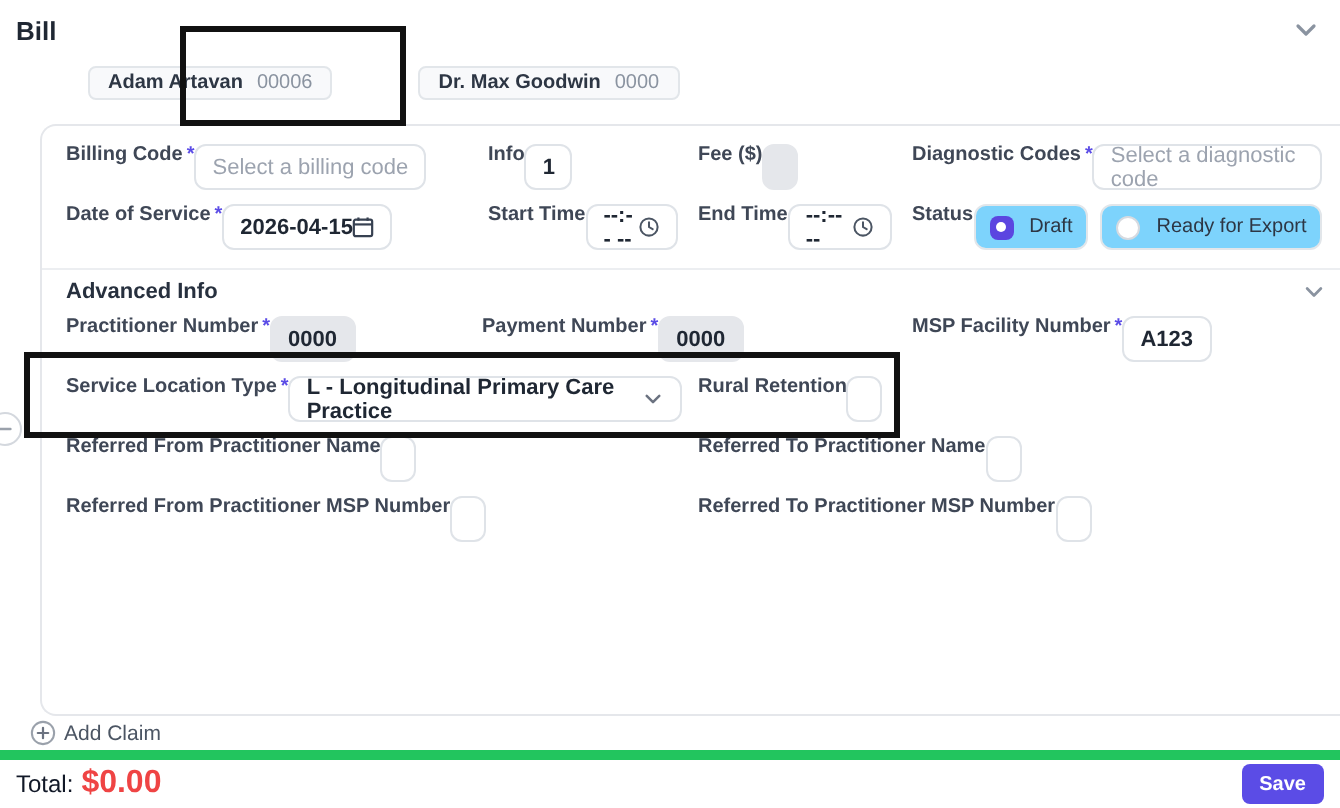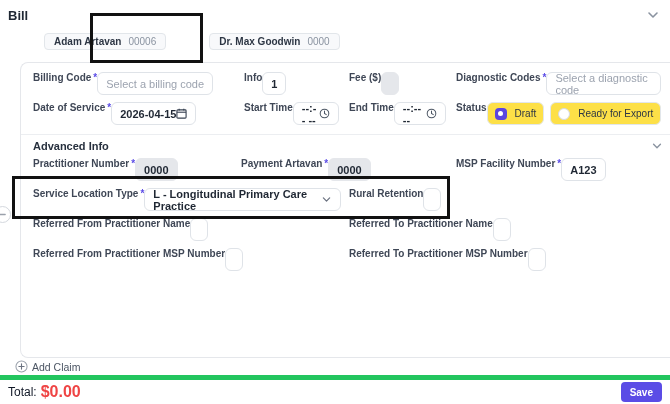--- a/index.html
+++ b/index.html
@@ -35,21 +35,21 @@
   .input.placeholder { color:#9ca3af; font-weight:400; }
   .input.disabled { background:#e5e7eb; border-color:#e5e7eb; font-weight:700; }
   .input .spacer { flex:1; }
   .icon { display:flex; color:#4b5563; }
   .w198{width:198px} .w95{width:95px} .w97{width:97px} .w205{width:205px}
   .w200{width:200px} .w206{width:206px} .w308{width:308px} .w312{width:312px}
 
   
   .status-opts { display:flex; gap:6px; }
   .radio-box { flex:1; height:23px; border:1px solid #e2e6ea; border-radius:6px;
-    display:flex; align-items:center; padding:0 7px; gap:8px; background:#fde047; cursor:pointer; }
+    display:flex; align-items:center; padding:0 7px; gap:8px; background:#7dd3fc; cursor:pointer; }
   .radio-glyph { width:12px; height:12px; flex:0 0 12px; }
   .radio-on { background:#5b45e0; border-radius:4px; position:relative; }
   .radio-on::after { content:""; position:absolute; left:3.5px; top:3.5px; width:5px; height:5px;
     background:#fff; border-radius:50%; }
   .radio-off { background:#fff; border:1px solid #d6dae0; border-radius:50%; }
   .radio-label { font-size:10px; color:#2d3644; white-space:nowrap; }
 
   
   .adv-divider { border-top:1px solid #eceef1; margin:9px -12px 0 -12px; }
   .adv-header { display:flex; align-items:center; justify-content:space-between;
@@ -205,21 +205,21 @@
     </div>
 
     <div class="row">
       <div class="field w200 g8">
         <label><span>Practitioner Number</span><span class="req">*</span></label>
         <div class="input disabled">
             <span>0000</span>
           </div>
       </div>
       <div class="field w205 g10">
-        <label><span>Payment Artavan</span><span class="req">*</span></label>
+        <label><span>Payment Number</span><span class="req">*</span></label>
         <div class="input disabled">
             <span>0000</span>
           </div>
       </div>
       <div class="field w206">
         <label><span>MSP Facility Number</span><span class="req">*</span></label>
         <div class="input value">
             <span>A123</span>
           </div>
       </div>

